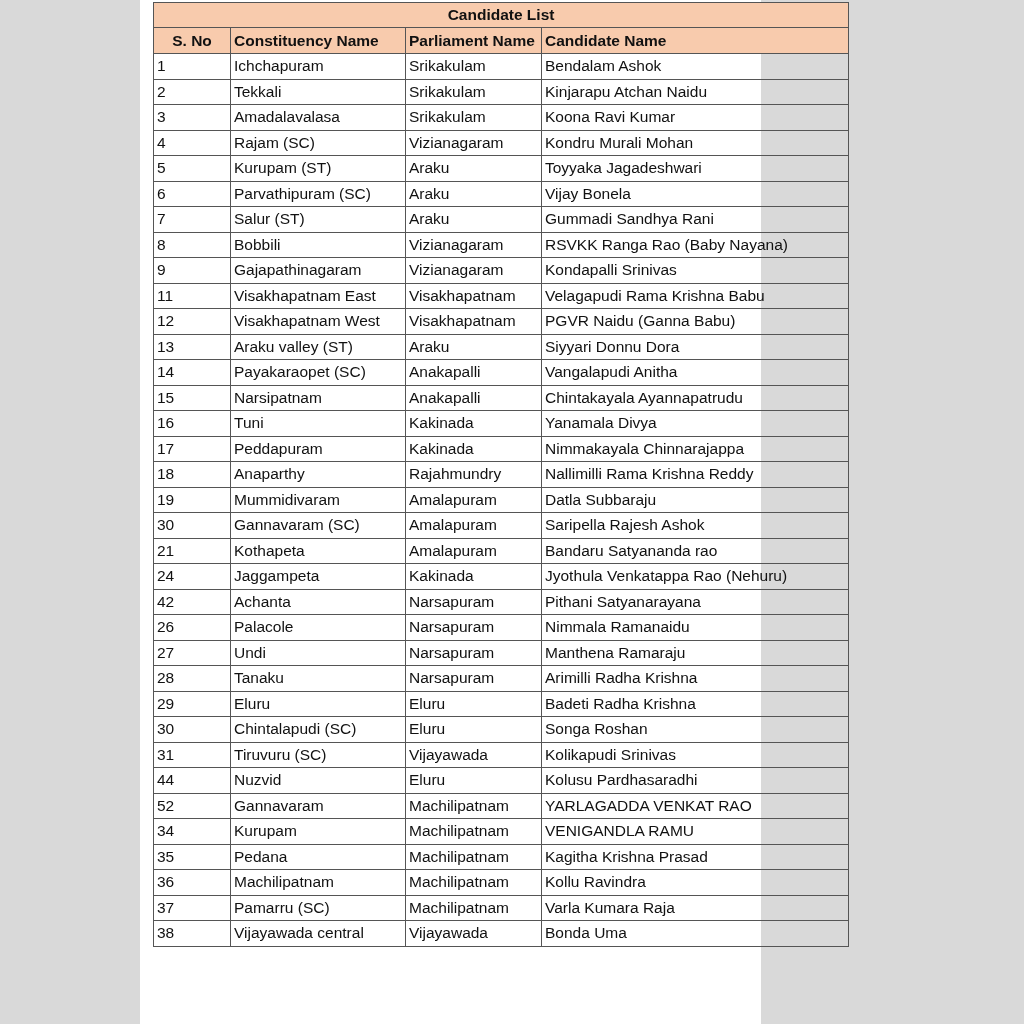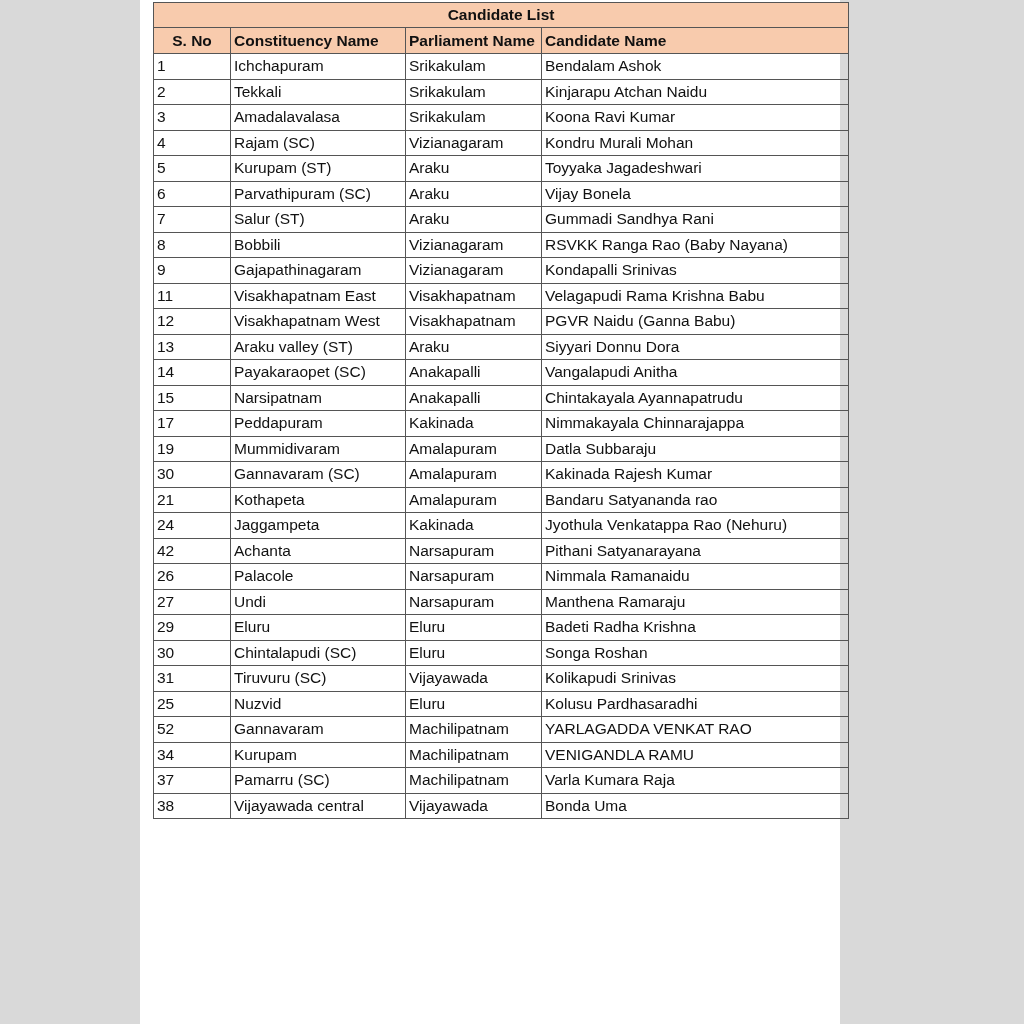--- a/index.html
+++ b/index.html
@@ -11,21 +11,21 @@
     height: 1024px;
     background: #d9d9d9;
     position: relative;
     overflow: hidden;
     font-family: "Liberation Sans", sans-serif;
   }
   .page {
     position: absolute;
     left: 140px;
     top: 0;
-    width: 700px;
+    width: 621px;
     height: 1024px;
     background: #ffffff;
   }
   table.candidates {
     position: absolute;
     left: 13px;
     top: 2px;
     width: 695px;
     border-collapse: collapse;
     table-layout: fixed;
@@ -163,36 +163,48 @@
           <td>Anakapalli</td>
           <td>Vangalapudi Anitha</td>
         </tr>
         <tr>
           <td class="sno">15</td>
           <td>Narsipatnam</td>
           <td>Anakapalli</td>
           <td>Chintakayala Ayannapatrudu</td>
         </tr>
         <tr>
+          <td class="sno">16</td>
+          <td>Tuni</td>
+          <td>Kakinada</td>
+          <td>Yanamala Divya</td>
+        </tr>
+        <tr>
           <td class="sno">17</td>
           <td>Peddapuram</td>
           <td>Kakinada</td>
           <td>Nimmakayala Chinnarajappa</td>
         </tr>
         <tr>
+          <td class="sno">18</td>
+          <td>Anaparthy</td>
+          <td>Rajahmundry</td>
+          <td>Nallimilli Rama Krishna Reddy</td>
+        </tr>
+        <tr>
           <td class="sno">19</td>
           <td>Mummidivaram</td>
           <td>Amalapuram</td>
           <td>Datla Subbaraju</td>
         </tr>
         <tr>
           <td class="sno">30</td>
           <td>Gannavaram (SC)</td>
           <td>Amalapuram</td>
-          <td>Kakinada Rajesh Kumar</td>
+          <td>Saripella Rajesh Ashok</td>
         </tr>
         <tr>
           <td class="sno">21</td>
           <td>Kothapeta</td>
           <td>Amalapuram</td>
           <td>Bandaru Satyananda rao</td>
         </tr>
         <tr>
           <td class="sno">24</td>
           <td>Jaggampeta</td>
@@ -211,54 +223,72 @@
           <td>Narsapuram</td>
           <td>Nimmala Ramanaidu</td>
         </tr>
         <tr>
           <td class="sno">27</td>
           <td>Undi</td>
           <td>Narsapuram</td>
           <td>Manthena Ramaraju</td>
         </tr>
         <tr>
+          <td class="sno">28</td>
+          <td>Tanaku</td>
+          <td>Narsapuram</td>
+          <td>Arimilli Radha Krishna</td>
+        </tr>
+        <tr>
           <td class="sno">29</td>
           <td>Eluru</td>
           <td>Eluru</td>
           <td>Badeti Radha Krishna</td>
         </tr>
         <tr>
           <td class="sno">30</td>
           <td>Chintalapudi (SC)</td>
           <td>Eluru</td>
           <td>Songa Roshan</td>
         </tr>
         <tr>
           <td class="sno">31</td>
           <td>Tiruvuru (SC)</td>
           <td>Vijayawada</td>
           <td>Kolikapudi Srinivas</td>
         </tr>
         <tr>
-          <td class="sno">25</td>
+          <td class="sno">44</td>
           <td>Nuzvid</td>
           <td>Eluru</td>
           <td>Kolusu Pardhasaradhi</td>
         </tr>
         <tr>
           <td class="sno">52</td>
           <td>Gannavaram</td>
           <td>Machilipatnam</td>
           <td>YARLAGADDA VENKAT RAO</td>
         </tr>
         <tr>
           <td class="sno">34</td>
           <td>Kurupam</td>
           <td>Machilipatnam</td>
           <td>VENIGANDLA RAMU</td>
+        </tr>
+        <tr>
+          <td class="sno">35</td>
+          <td>Pedana</td>
+          <td>Machilipatnam</td>
+          <td>Kagitha Krishna Prasad</td>
+        </tr>
+        <tr>
+          <td class="sno">36</td>
+          <td>Machilipatnam</td>
+          <td>Machilipatnam</td>
+          <td>Kollu Ravindra</td>
         </tr>
         <tr>
           <td class="sno">37</td>
           <td>Pamarru (SC)</td>
           <td>Machilipatnam</td>
           <td>Varla Kumara Raja</td>
         </tr>
         <tr>
           <td class="sno">38</td>
           <td>Vijayawada central</td>

